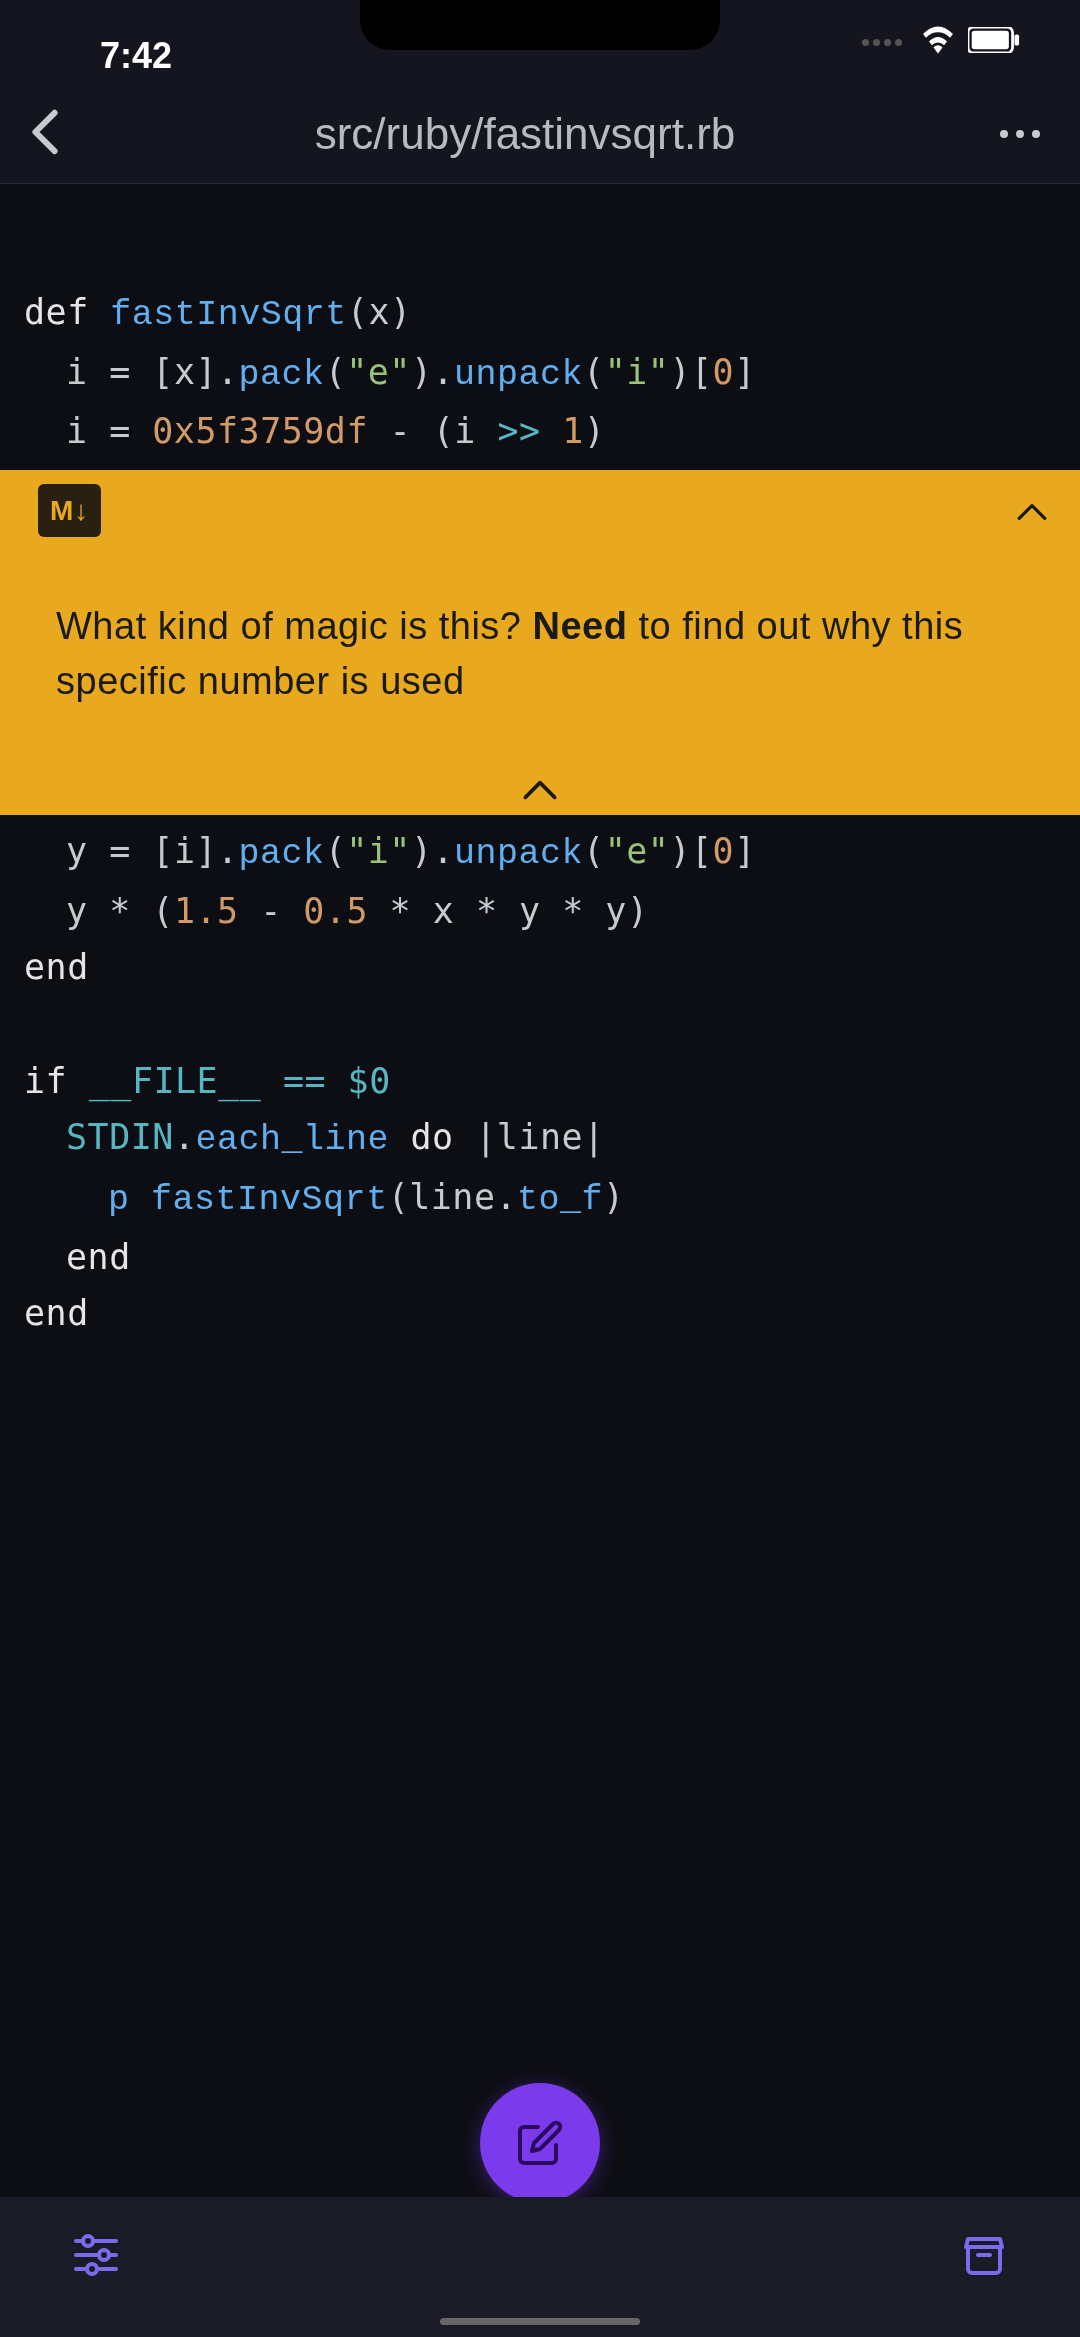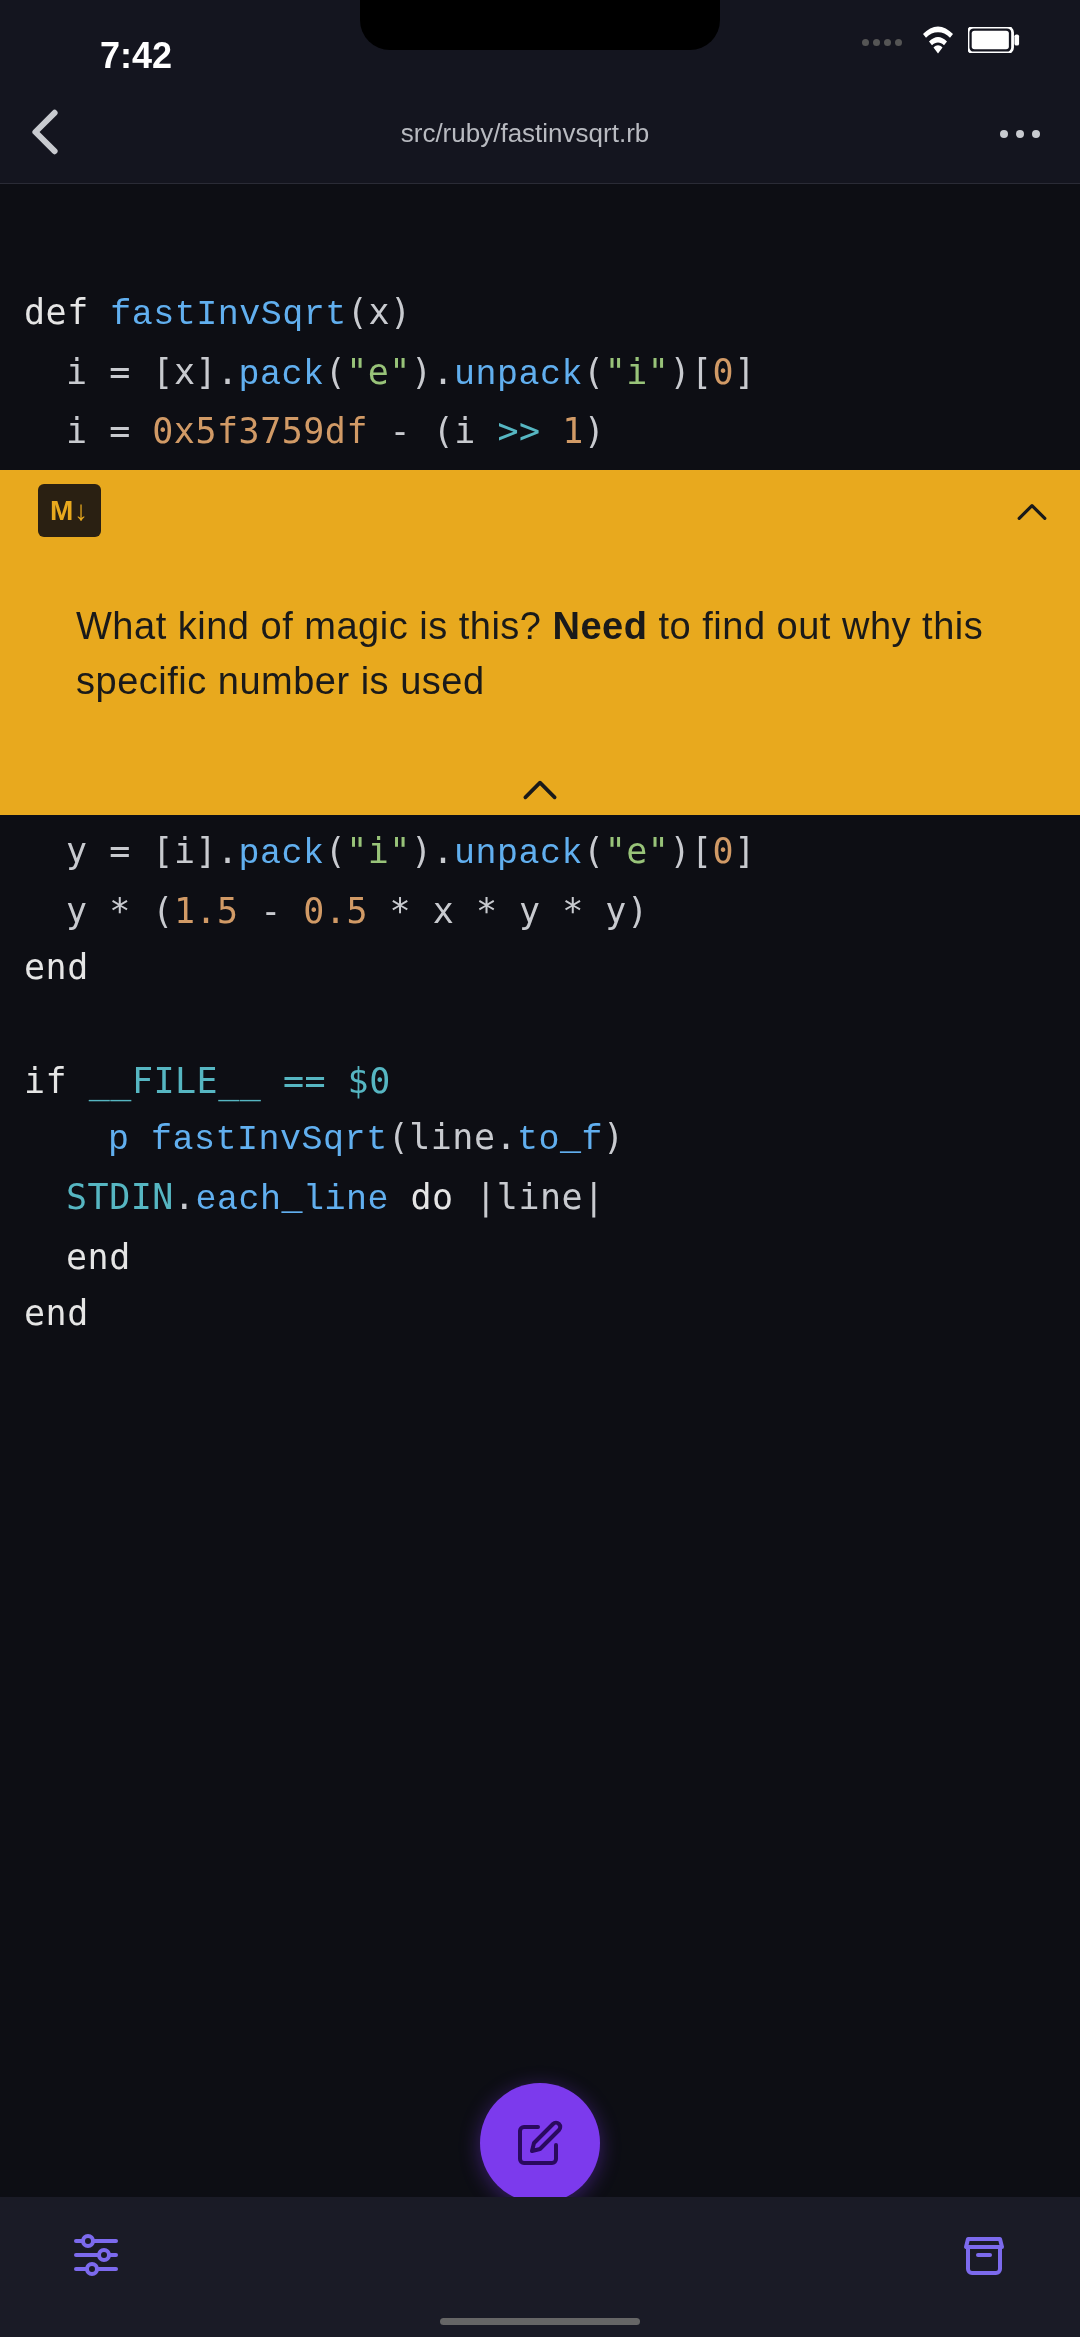--- a/index.html
+++ b/index.html
@@ -93,21 +93,21 @@
       background: #14151f;
       border-bottom: 1px solid #2a2b36;
     }
     
     .back-btn svg {
       width: 30px;
       height: 48px;
     }
     
     .header-title {
-      font-size: 26px;
+      font-size: 44px;
       color: #b8bac0;
       font-weight: 400;
     }
     
     .more-btn {
       display: flex;
       gap: 8px;
       padding: 10px;
     }
     
@@ -171,21 +171,20 @@
       width: 32px;
       height: 20px;
     }
     
     .banner-text {
       padding: 48px 56px 70px 56px;
       font-family: -apple-system, BlinkMacSystemFont, sans-serif;
       font-size: 38px;
       line-height: 1.45;
       color: #1a1a1a;
-      margin-left: 20px;
     }
     
     .banner-text strong {
       font-weight: 700;
     }
     
     .banner-footer-chevron {
       display: flex;
       justify-content: center;
       padding-bottom: 14px;
@@ -324,23 +323,23 @@
     <div class="code-line indent-1" data-interactable="false"><span class="kw-white">y</span><span class="kw-op"> = </span><span class="kw-white">[</span><span class="kw-white">i</span><span class="kw-white">]</span><span class="kw-white">.</span><span class="kw-blue">pack</span><span class="kw-white">(</span><span class="kw-string">"i"</span><span class="kw-white">)</span><span class="kw-white">.</span><span class="kw-blue">unpack</span><span class="kw-white">(</span><span class="kw-string">"e"</span><span class="kw-white">)</span><span class="kw-white">[</span><span class="kw-num">0</span><span class="kw-white">]</span></div>
 
     <div class="code-line indent-1" data-interactable="false"><span class="kw-white">y</span><span class="kw-op"> * </span><span class="kw-white">(</span><span class="kw-num">1.5</span><span class="kw-op"> - </span><span class="kw-num">0.5</span><span class="kw-op"> * </span><span class="kw-white">x</span><span class="kw-op"> * </span><span class="kw-white">y</span><span class="kw-op"> * </span><span class="kw-white">y</span><span class="kw-white">)</span></div>
 
     <div class="code-line" data-interactable="false"><span class="kw-red">end</span></div>
 
     <div class="code-line" data-interactable="false">&nbsp;</div>
 
     <div class="code-line" data-interactable="false"><span class="kw-red">if</span><span> </span><span class="kw-teal">__FILE__</span><span class="kw-teal"> == </span><span class="kw-teal">$0</span></div>
 
+    <div class="code-line indent-1" data-interactable="false"><span class="kw-teal">STDIN</span><span class="kw-white">.</span><span class="kw-blue">each_line</span><span> </span><span class="kw-red">do</span><span class="kw-white"> |line|</span></div>
+
     <div class="code-line indent-2" data-interactable="false"><span class="kw-blue">p</span><span> </span><span class="kw-blue">fastInvSqrt</span><span class="kw-white">(</span><span class="kw-white">line</span><span class="kw-white">.</span><span class="kw-blue">to_f</span><span class="kw-white">)</span></div>
-
-    <div class="code-line indent-1" data-interactable="false"><span class="kw-teal">STDIN</span><span class="kw-white">.</span><span class="kw-blue">each_line</span><span> </span><span class="kw-red">do</span><span class="kw-white"> |line|</span></div>
 
     <div class="code-line indent-1" data-interactable="false"><span class="kw-red">end</span></div>
 
     <div class="code-line" data-interactable="false"><span class="kw-red">end</span></div>
 
   </div>
 
   <div class="fab" data-interactable="true">
     <svg viewBox="0 0 24 24" fill="none" stroke="#2a0a5e" stroke-width="2" stroke-linecap="round" stroke-linejoin="round">
       <path d="M11 4H4a2 2 0 0 0-2 2v14a2 2 0 0 0 2 2h14a2 2 0 0 0 2-2v-7"></path>

